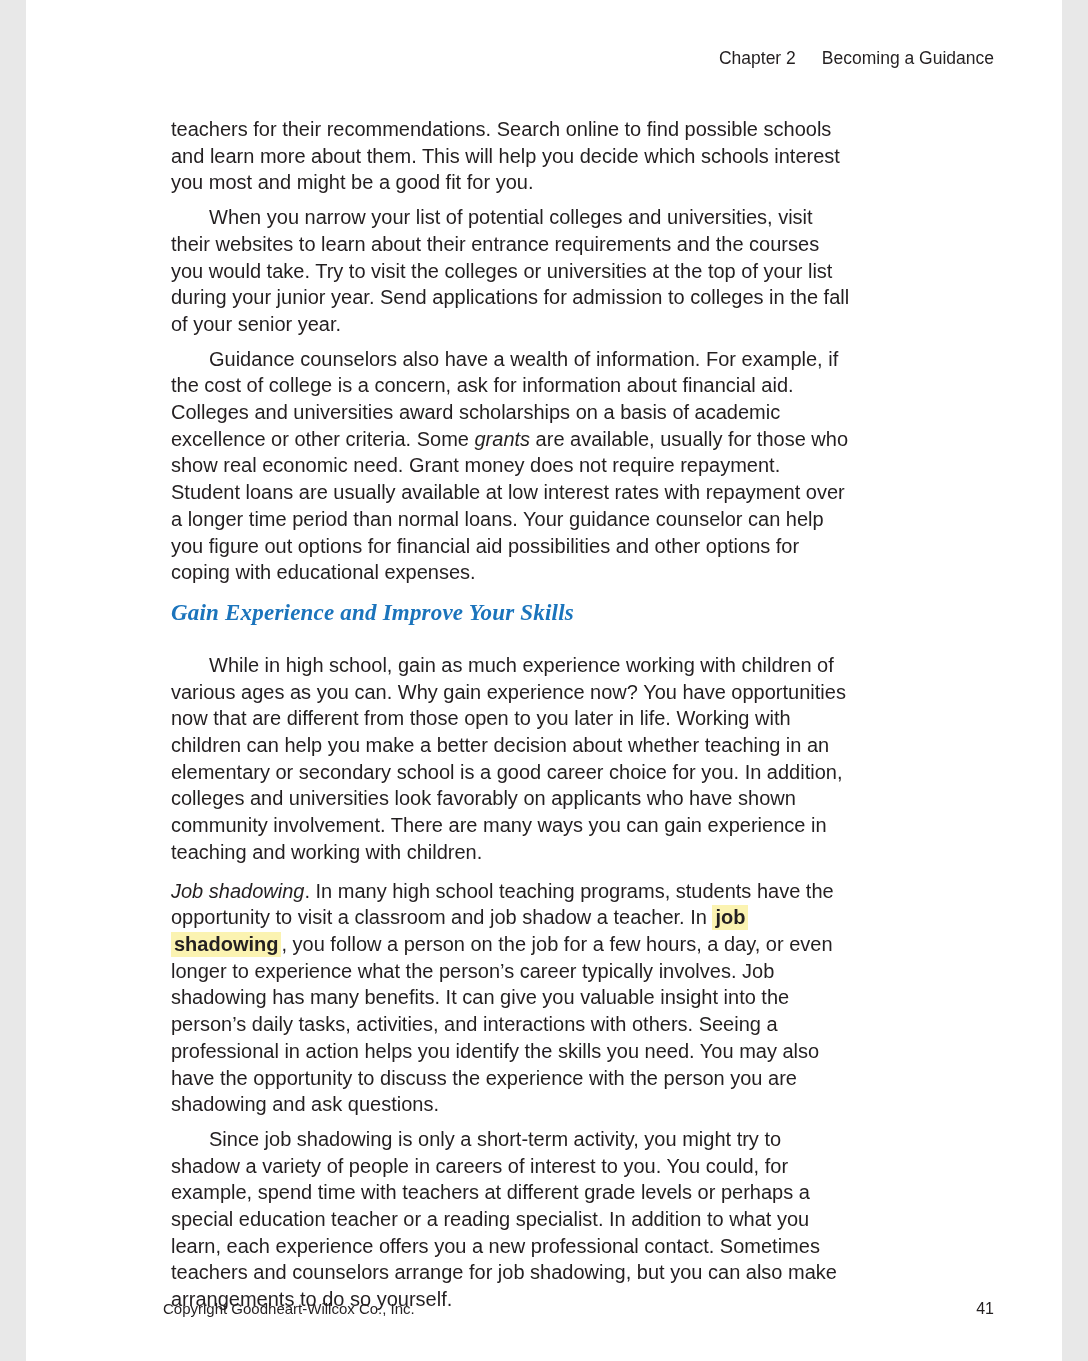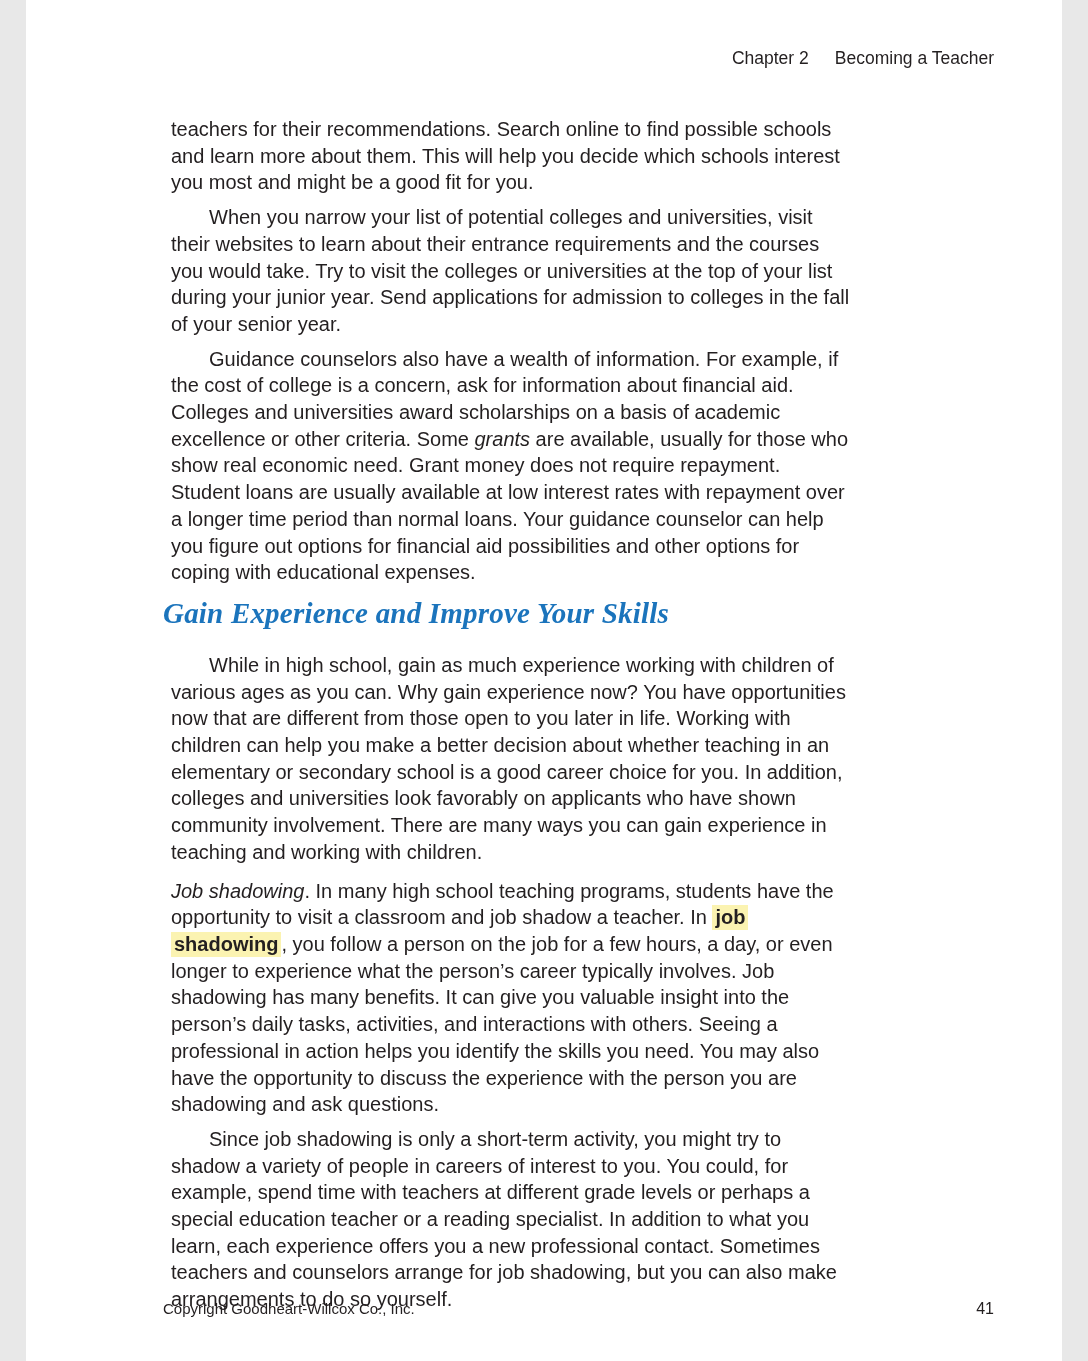--- a/index.html
+++ b/index.html
@@ -35,25 +35,25 @@
   p.indent { text-indent: 38px; }
   .bi { font-weight: normal; font-style: italic; }
   .hl {
     font-weight: bold;
     background: #fbf3b1;
     padding: 1px 3px 2px 3px;
     box-decoration-break: clone;
     -webkit-box-decoration-break: clone;
   }
   h2.section-heading {
-    margin: 10px 0 22px 0;
+    margin: 10px 0 22px 8px;
     font-family: "Liberation Serif", serif;
     font-style: italic;
     font-weight: 600;
-    font-size: 29px;
+    font-size: 23px;
     line-height: 34px;
     color: #1b74bc;
     letter-spacing: 0.2px;
   }
   p.job-para { margin-top: 12px; }
   .page-footer {
     position: absolute;
     left: 137px;
     right: 68px;
     top: 1300px;
@@ -64,21 +64,21 @@
   .copyright { font-size: 15px; }
   .page-num { font-size: 16px; }
 </style>
 </head>
 <body>
 
 <div class="page">
 
   <div class="running-head">
     <span>Chapter 2</span>
-    <span>Becoming a Teacher</span>
+    <span>Becoming a Guidance</span>
   </div>
 
   <div class="body-col">
 
     <p>teachers for their recommendations. Search online to find possible schools and learn more about them. This will help you decide which schools interest you most and might be a good fit for you.</p>
 
     <p class="indent">When you narrow your list of potential colleges and universities, visit their websites to learn about their entrance requirements and the courses you would take. Try to visit the colleges or universities at the top of your list during your junior year. Send applications for admission to colleges in the fall of your senior year.</p>
 
     <p class="indent"><span>Guidance counselors also have a wealth of information. For example, if the cost of college is a concern, ask for information about financial aid. Colleges and universities award scholarships on a basis of academic excellence or other criteria. Some </span><span class="bi">grants</span><span> are available, usually for those who show real economic need. Grant money does not require repayment. Student loans are usually available at low interest rates with repayment over a longer time period than normal loans. Your guidance counselor can help you figure out options for financial aid possibilities and other options for coping with educational expenses.</span></p>
 

